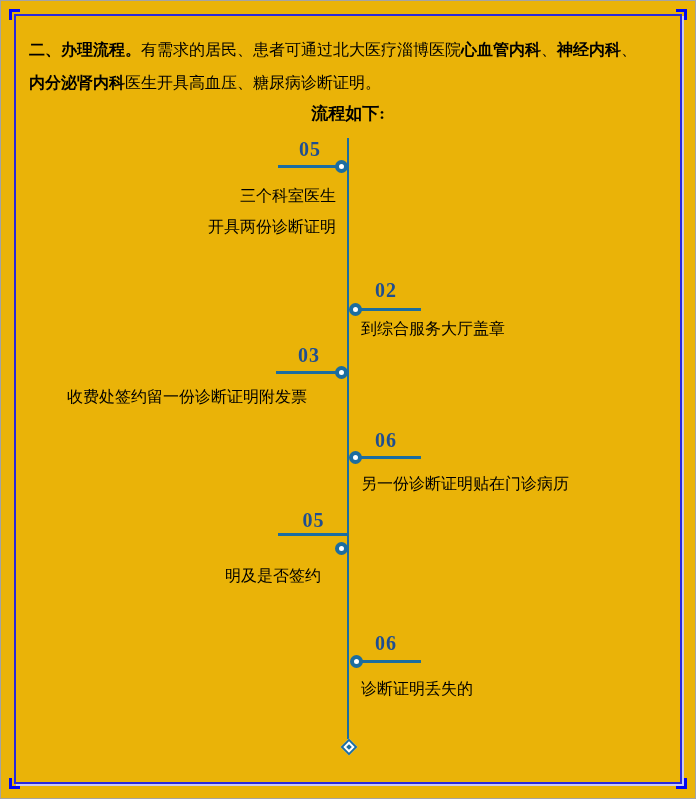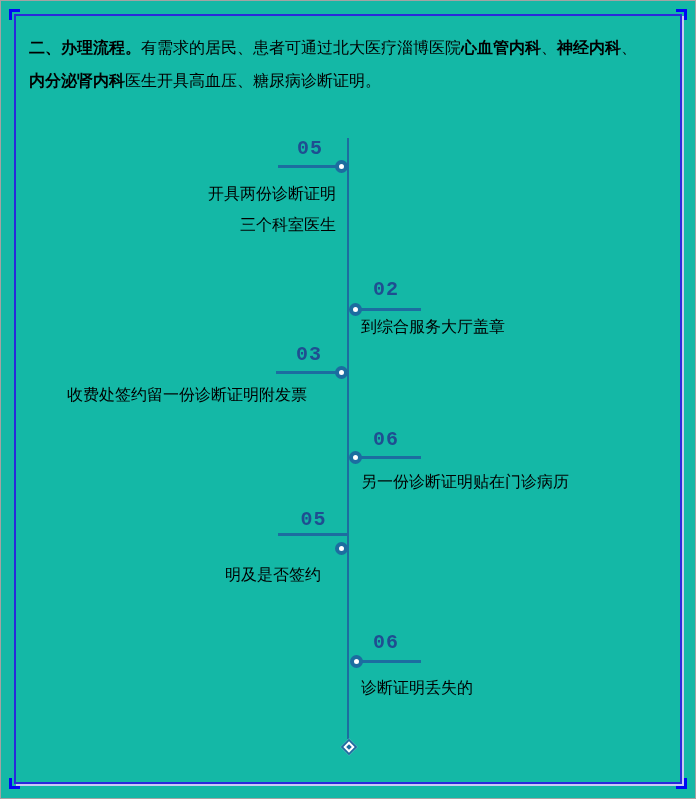--- a/index.html
+++ b/index.html
@@ -1,20 +1,20 @@
 <!DOCTYPE html>
 <html><head>
 <meta charset="utf-8">
 <style>
   html,body{margin:0;padding:0;background:#e8e8e8;}
   .page{
     position:relative;width:696px;height:799px;margin:0 auto;
-    background:#14b8a6;border:1px solid #a3a3a3;box-sizing:border-box;
+    background:#eab308;border:1px solid #a3a3a3;box-sizing:border-box;
     overflow:hidden;
-    font-family:Liberation Mono, monospace;color:#000;
+    font-family:Liberation Serif, serif;color:#000;
   }
   
   .page-border{
     position:absolute;left:13px;top:13px;right:13px;bottom:14px;
     border:2px solid #2a2adb;box-shadow:2px 2px 0 #c9c9f2;
     pointer-events:none;
   }
   .handle{position:absolute;width:8px;height:8px;border:0 solid #0107f5;}
   .h-tl{left:8px;top:8px;border-top-width:3px;border-left-width:3px;}
   .h-tr{right:8px;top:8px;border-top-width:3px;border-right-width:3px;}
@@ -82,30 +82,31 @@
   <div class="handle h-tl"></div>
   <div class="handle h-tr"></div>
   <div class="handle h-bl"></div>
   <div class="handle h-br"></div>
 
   <div class="hdr">
     <div class="ln"><span class="b">二、办理流程。</span><span>有需求的居民、患者可通过北大医疗淄博医院</span><span class="b">心血管内科</span><span>、</span><span class="b">神经内科</span><span>、</span></div>
     <div class="ln"><span class="b">内分泌肾内科</span><span>医生开具高血压、糖尿病诊断证明。</span></div>
   </div>
 
+  <div class="flow-title">流程如下:</div>
 
   <div>
     <div class="vline"></div>
 
     <div class="num s1-num">05</div>
     <div class="hl s1-hl"></div>
     <div class="dot s1-dot"></div>
     <div class="txt s1-txt">
+      <div>三个科室医生</div>
       <div>开具两份诊断证明</div>
-      <div>三个科室医生</div>
     </div>
 
     <div class="num s2-num">02</div>
     <div class="hl s2-hl"></div>
     <div class="dot s2-dot"></div>
     <div class="txt s2-txt">
       <div>到综合服务大厅盖章</div>
     </div>
 
     <div class="num s3-num">03</div>

